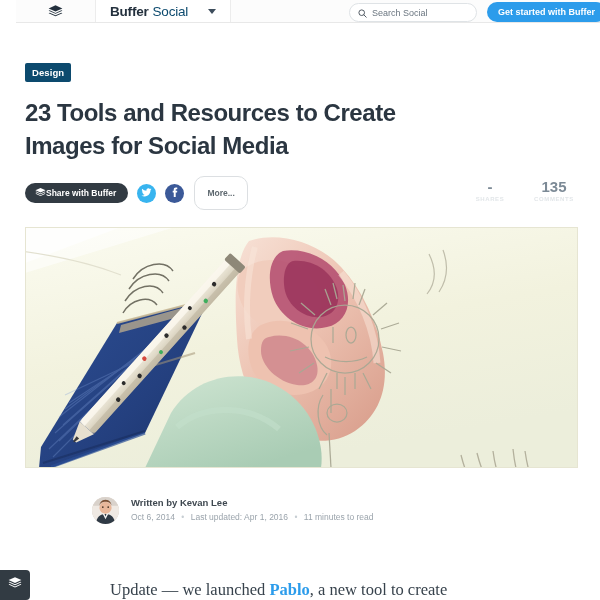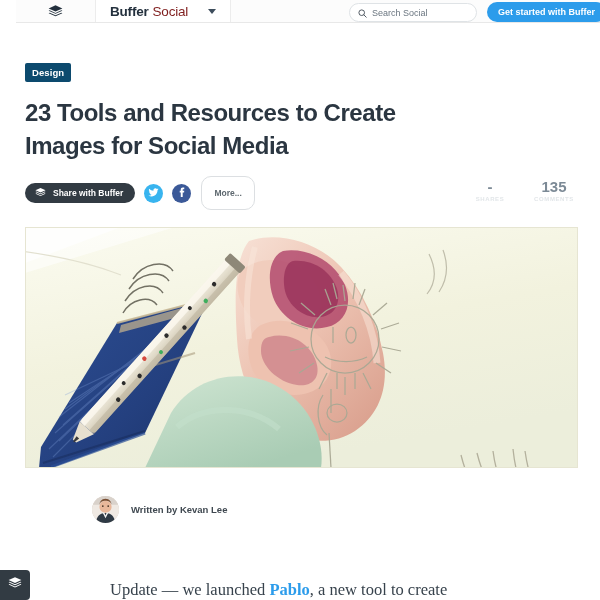--- a/index.html
+++ b/index.html
@@ -25,21 +25,21 @@
   }
   .buffer-glyph { display: block; }
   .header-brand-cell {
     display: flex; align-items: center; gap: 10px;
     padding: 0 14px 0 14px;
     background: #ffffff;
     border-right: 1px solid #ececec;
     min-width: 124px;
   }
   .brand-strong { font-size: 13.5px; font-weight: bold; color: #23303d; letter-spacing: -.2px; }
-  .brand-light  { font-size: 13.5px; font-weight: normal; color: #7f1d1d; letter-spacing: -.2px; }
+  .brand-light  { font-size: 13.5px; font-weight: normal; color: #0c4a6e; letter-spacing: -.2px; }
   .brand-caret {
     margin-left: 10px; display: inline-block;
     width: 0; height: 0;
     border-left: 4px solid transparent;
     border-right: 4px solid transparent;
     border-top: 5px solid #3d4d5c;
   }
   .header-spacer { flex: 1; }
   .header-right {
     display: flex; align-items: flex-end; gap: 10px;
@@ -83,21 +83,21 @@
     max-width: 390px;
   }
 
   
   .share-row {
     display: flex; align-items: center;
     margin: 20px 25px 0 25px;
     position: relative; height: 22px;
   }
   .buffer-share-btn {
-    display: flex; align-items: center; gap: 7px;
+    display: flex; align-items: center; gap: 0;
     height: 20px; border-radius: 10px;
     background: #323b43; color: #fff;
     padding: 0 12px 0 10px;
     font-size: 8.5px; font-weight: bold;
     cursor: pointer; border: none;
     font-family: "Liberation Sans", sans-serif;
   }
   .social-circle {
     width: 19px; height: 19px; border-radius: 50%;
     display: flex; align-items: center; justify-content: center;
@@ -423,20 +423,27 @@
       <circle cx="20" cy="16" r="9" fill="#e8b79a"></circle>
       <path d="M11 13 C 12 5, 28 5, 29 13 C 29 9, 26 4, 20 4 C 14 4, 11 9, 11 13 Z" fill="#7a4f33"></path>
       <path d="M6 40 C 6 29, 13 25, 20 25 C 27 25, 34 29, 34 40 Z" fill="#2f3a45"></path>
       <path d="M16 25 L20 33 L24 25 L22 24 L20 29 L18 24 Z" fill="#f2f2f2"></path>
       <circle cx="16" cy="15" r="1.2" fill="#3a2a1d"></circle>
       <circle cx="24" cy="15" r="1.2" fill="#3a2a1d"></circle>
     </svg>
   </div>
   <div>
     <div class="byline-author">Written by Kevan Lee</div>
+    <div class="byline-meta">
+      <span>Oct 6, 2014</span>
+      <span class="sep">•</span>
+      <span>Last updated: Apr 1, 2016</span>
+      <span class="sep">•</span>
+      <span>11 minutes to read</span>
+    </div>
   </div>
 </div>
 
 <p class="body-text">
   <span>Update — we launched </span><a href="#">Pablo</a><span>, a new tool to create</span>
 </p>
 
 <div class="float-buffer">
   <span>
     <svg width="14" height="14" viewBox="0 0 24 24" aria-hidden="true">

